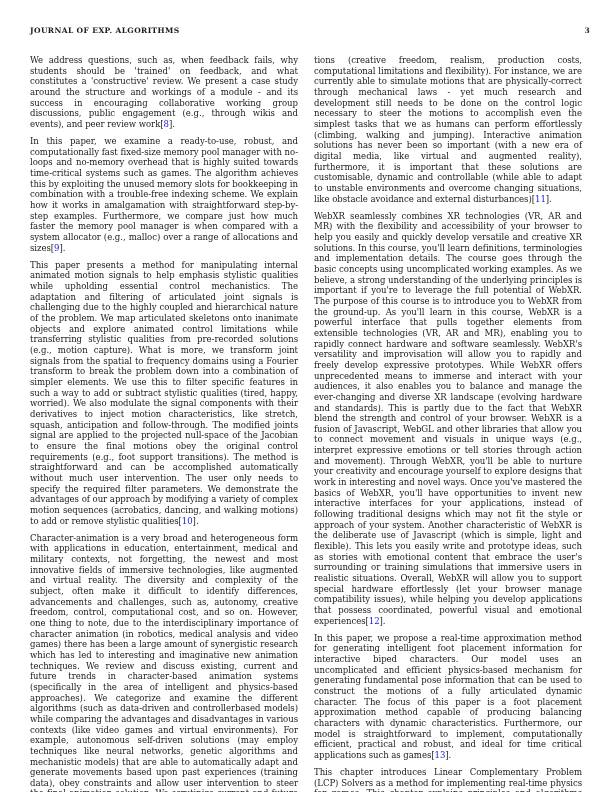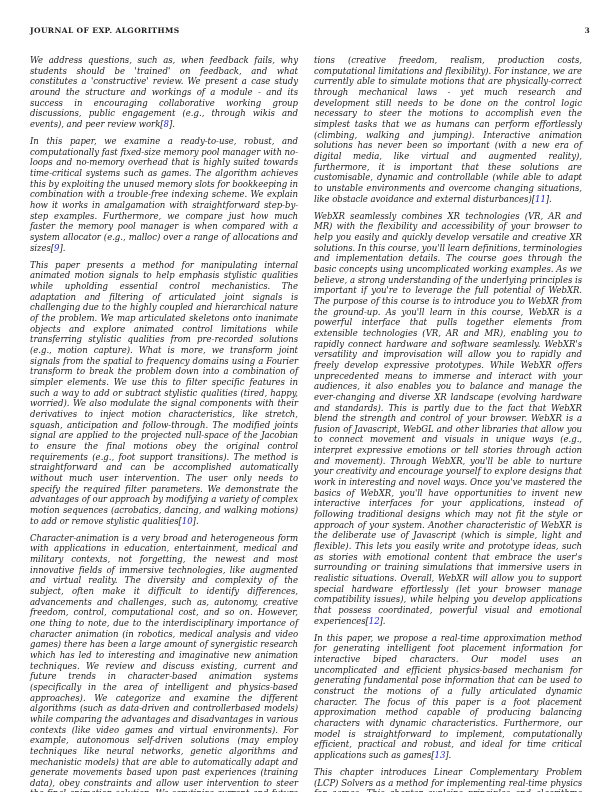--- a/index.html
+++ b/index.html
@@ -33,21 +33,20 @@
   }
   .col {
     width: 268px;
     font-size: 8.55px;
     line-height: 10.65px;
     text-align: justify;
     letter-spacing: -0.05px;
   }
   .col p {
     margin: 0 0 6.5px 0;
-    font-style: italic;
   }
   .cite {
     color: var(--cite-color, #2020d8);
   }
 </style>
 </head>
 <body>
 
 <div class="page">
   <div class="running-header">

